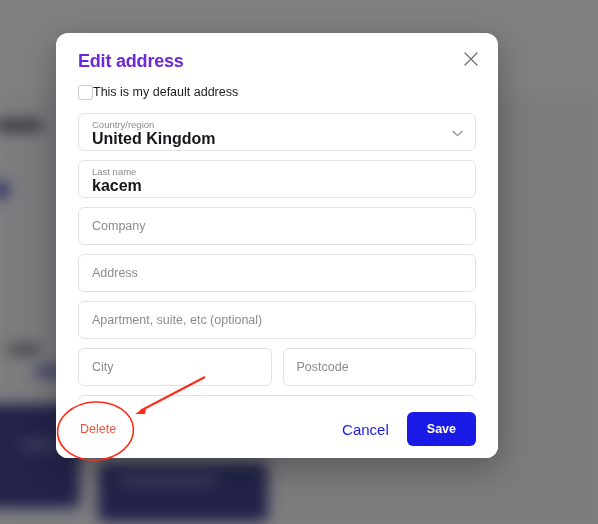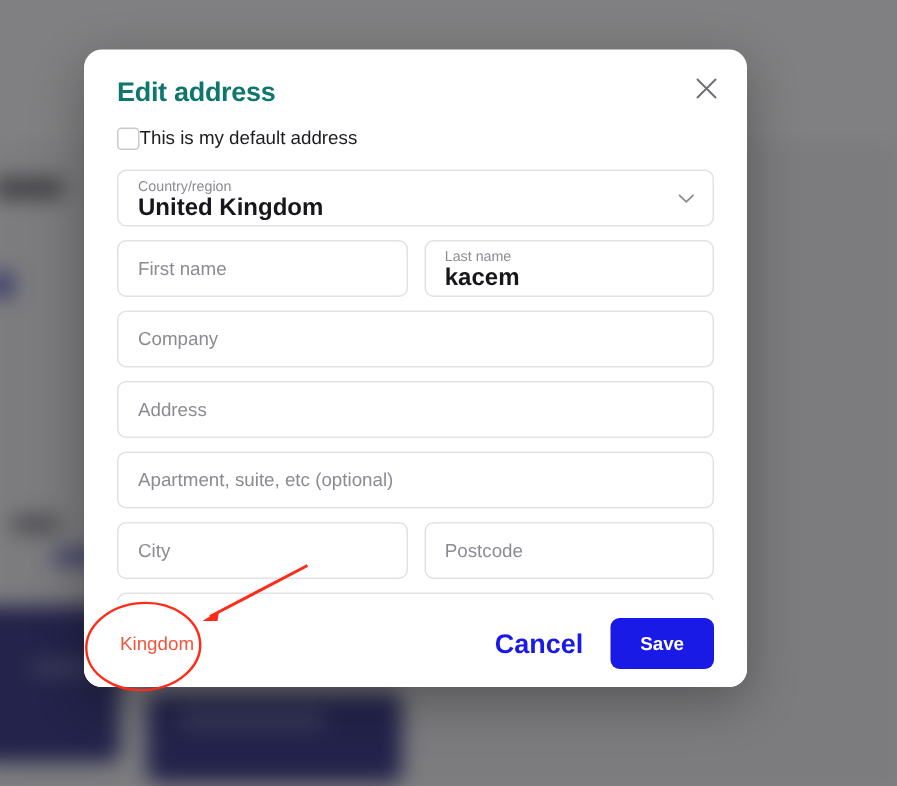--- a/index.html
+++ b/index.html
@@ -114,21 +114,21 @@
     overflow: hidden;
   }
 
   .modal-header {
     position: relative;
     padding: 17px 22px 0 22px;
   }
   .modal-title {
     font-size: 18px;
     font-weight: bold;
-    color: #0f766e;
+    color: #6d28d9;
     letter-spacing: -0.2px;
     margin: 0;
     line-height: 22px;
   }
   .close-btn {
     position: absolute;
     right: 15px; top: 14px;
     width: 24px; height: 24px;
     display: flex;
     align-items: center;
@@ -268,22 +268,22 @@
     padding: 4px 2px;
     cursor: pointer;
     font-family: inherit;
   }
   .footer-right {
     display: flex;
     align-items: center;
     gap: 14px;
   }
   .cancel-btn {
-    font-size: 18px;
-    font-weight: bold;
+    font-size: 15px;
+    font-weight: normal;
     color: #1a1ae6;
     background: none;
     border: none;
     padding: 6px 4px;
     cursor: pointer;
     font-family: inherit;
     text-align: right;
   }
   .save-btn {
     font-size: 12.5px;
@@ -351,23 +351,20 @@
           </div>
           <span class="caret-down">
             <svg width="11" height="7" viewBox="0 0 11 7">
               <path d="M1 1.3 L5.5 5.6 L10 1.3" stroke="#8b8b93" stroke-width="1.2" fill="none" stroke-linecap="round" stroke-linejoin="round"></path>
             </svg>
           </span>
         </div>
       </div>
 
       <div class="field-row">
-        <div class="field">
-          <span class="field-placeholder">First name</span>
-        </div>
         <div class="field has-value">
           <div>
             <span class="field-float-label">Last name</span>
             <span class="field-value">kacem</span>
           </div>
         </div>
       </div>
 
       <div class="field-row">
         <div class="field">
@@ -413,21 +410,21 @@
             <svg width="9" height="6" viewBox="0 0 9 6">
               <path d="M0.6 1 L4.5 4.8 L8.4 1" stroke="#6e6e76" stroke-width="1.4" fill="none" stroke-linecap="round" stroke-linejoin="round"></path>
             </svg>
           </span>
         </div>
       </div>
 
     </div>
 
     <div class="modal-footer">
-      <button class="delete-btn">Kingdom</button>
+      <button class="delete-btn">Delete</button>
       <div class="footer-right">
         <button class="cancel-btn">Cancel</button>
         <button class="save-btn">Save</button>
       </div>
     </div>
 
   </div>
 
   <svg class="annotation-layer" width="598" height="524" viewBox="0 0 598 524">
     <ellipse cx="95.5" cy="431" rx="38" ry="29" fill="none" stroke="#FF2B19" stroke-width="1.6" transform="rotate(-4 95.5 431)"></ellipse>

